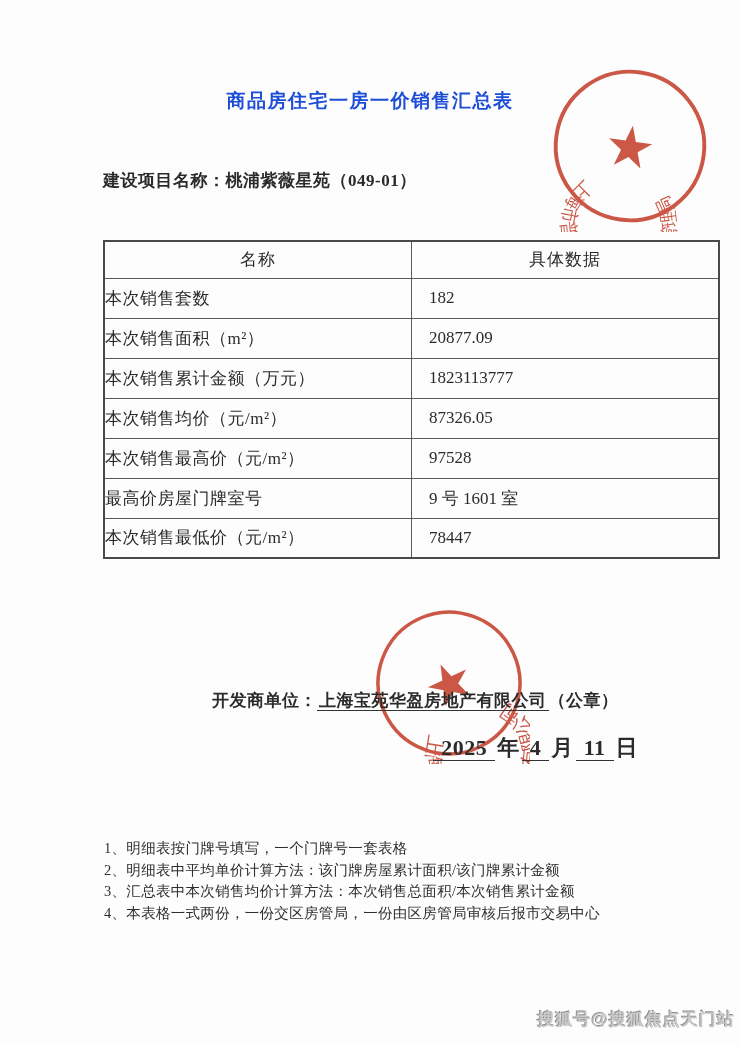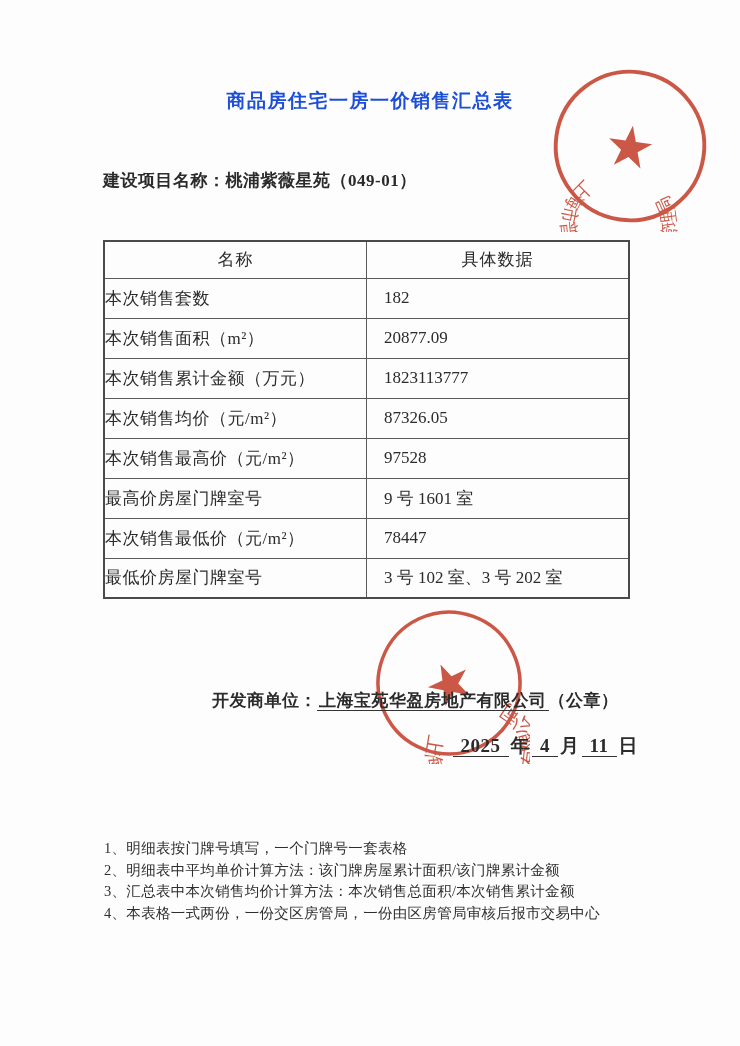--- a/index.html
+++ b/index.html
@@ -6,39 +6,39 @@
   html,body { width:740px; height:1046px; }
   body { background:#ffffff; font-family:"Liberation Serif","DejaVu Serif",serif; color:#2b2b2b; }
   .page { position:relative; width:740px; height:1046px; background:#fdfdfd; overflow:hidden; }
 
   .doc-title { position:absolute; top:88px; left:0; width:100%; text-align:center;
                font-size:19px; font-weight:bold; letter-spacing:1.5px; color:#1d4ed8; }
 
   .project-line { position:absolute; top:169px; left:103px; font-size:17px;
                   font-weight:bold; letter-spacing:.5px; }
 
-  table.summary { position:absolute; top:240px; left:103px; width:527px;
+  table.summary { position:absolute; top:240px; left:103px; width:617px;
                   border-collapse:collapse; table-layout:fixed; }
   table.summary th, table.summary td { border:1px solid #5a5a5a; font-size:17px;
                   font-weight:normal; vertical-align:middle; }
   table.summary { border:2px solid #4a4a4a; }
   table.summary th { height:37px; text-align:center; letter-spacing:1px; }
   table.summary td { height:40px; }
   td.label-cell { text-align:left; letter-spacing:.5px; }
   td.value-cell { padding-left:17px; text-align:left; }
 
   .seal { position:absolute; mix-blend-mode:multiply; opacity:.93; }
   .seal-authority { left:544px; top:60px; width:172px; height:172px; }
   .seal-company  { left:368px; top:602px; width:162px; height:162px; }
 
   .developer-line { position:absolute; top:689px; left:212px; font-size:17px;
                     font-weight:bold; letter-spacing:.5px; }
   .company-name { border-bottom:1.5px solid #333; padding:0 2px; }
 
-  .date-line { position:absolute; top:733px; right:100px; font-size:19px;
+  .date-line { position:absolute; top:733px; right:100px; font-size:22px;
                font-weight:bold; letter-spacing:.5px; }
   .date-num { border-bottom:1.5px solid #333; padding:0 8px; }
   .date-unit { padding:0 2px; }
 
   .notes { position:absolute; top:838px; left:104px; font-size:14.5px;
            line-height:21.5px; color:#2e2e2e; letter-spacing:.3px; }
 
   .watermark { position:absolute; top:1008px; right:5px;
                font-family:"Liberation Sans","DejaVu Sans",sans-serif;
                font-size:17px; font-weight:bold; letter-spacing:1px;
@@ -94,24 +94,20 @@
         <td class="value-cell">97528</td>
       </tr>
         <tr>
         <td class="label-cell">最高价房屋门牌室号</td>
         <td class="value-cell">9 号 1601 室</td>
       </tr>
         <tr>
         <td class="label-cell">本次销售最低价（元/m²）</td>
         <td class="value-cell">78447</td>
       </tr>
-        <tr>
-        <td class="label-cell">最低价房屋门牌室号</td>
-        <td class="value-cell">3 号 102 室、3 号 202 室</td>
-      </tr>
       </tbody>
   </table>
 
   <svg class="seal seal-company" viewBox="0 0 160 160">
     <g transform="rotate(-25 80 80)">
       <circle cx="80" cy="80" r="70" fill="none" stroke="#c94b38" stroke-width="3.5"></circle>
       <path id="arc-company" d="M 41.8 118.2 A 54 54 0 1 0 118.2 118.2" fill="none"></path>
       <text font-size="19" fill="#c94b38" font-family="'Liberation Sans',sans-serif">
         <textPath href="#arc-company" textLength="250" lengthAdjust="spacingAndGlyphs">上海宝苑华盈房地产有限公司</textPath>
       </text>
@@ -130,14 +126,15 @@
   <div class="notes">
     <div>
 
     <div class="note-line">1、明细表按门牌号填写，一个门牌号一套表格</div>
         <div class="note-line">2、明细表中平均单价计算方法：该门牌房屋累计面积/该门牌累计金额</div>
         <div class="note-line">3、汇总表中本次销售均价计算方法：本次销售总面积/本次销售累计金额</div>
         <div class="note-line">4、本表格一式两份，一份交区房管局，一份由区房管局审核后报市交易中心</div>
       </div>
   </div>
 
+  <div class="watermark">搜狐号@搜狐焦点天门站</div>
 
 </div>
 
 </body></html>

